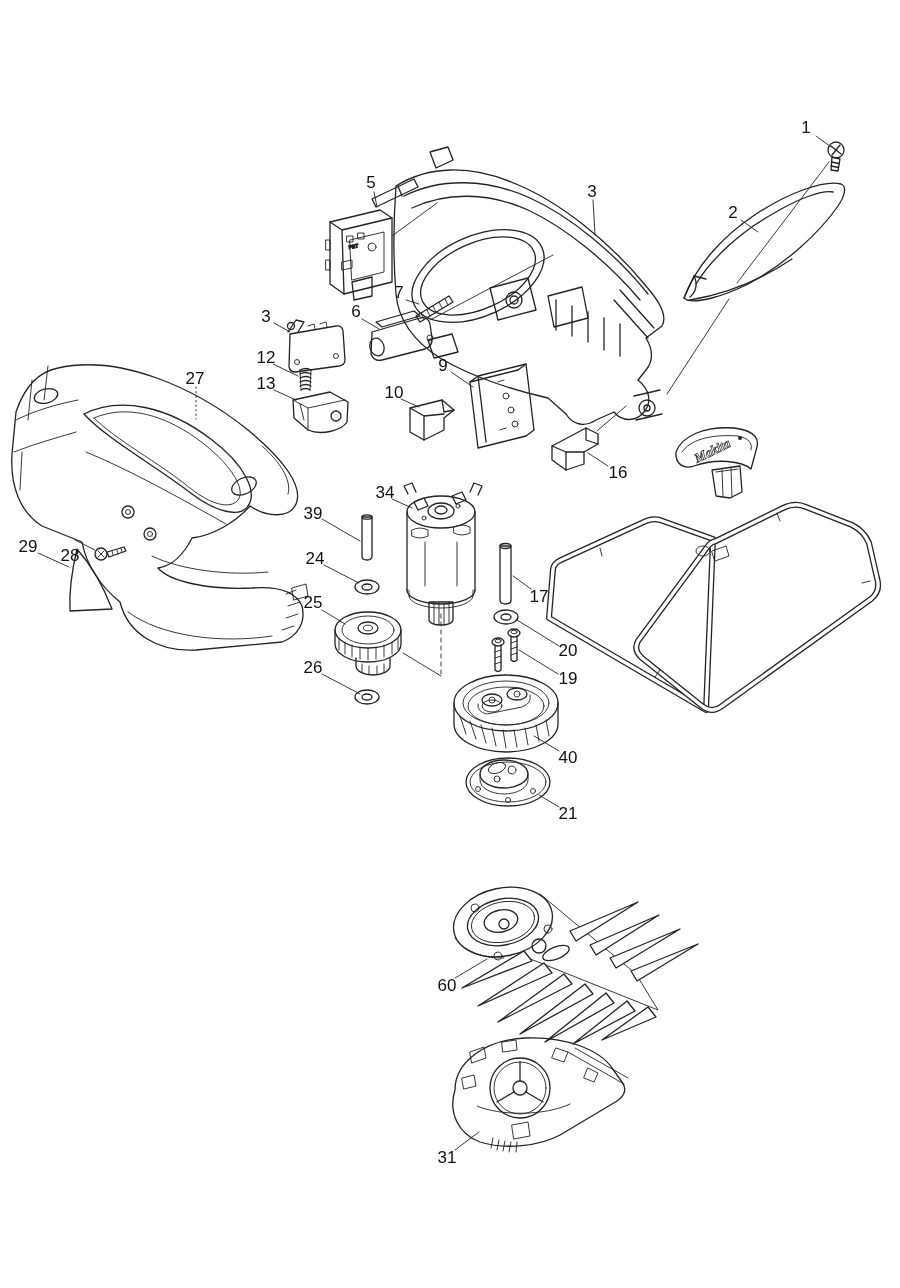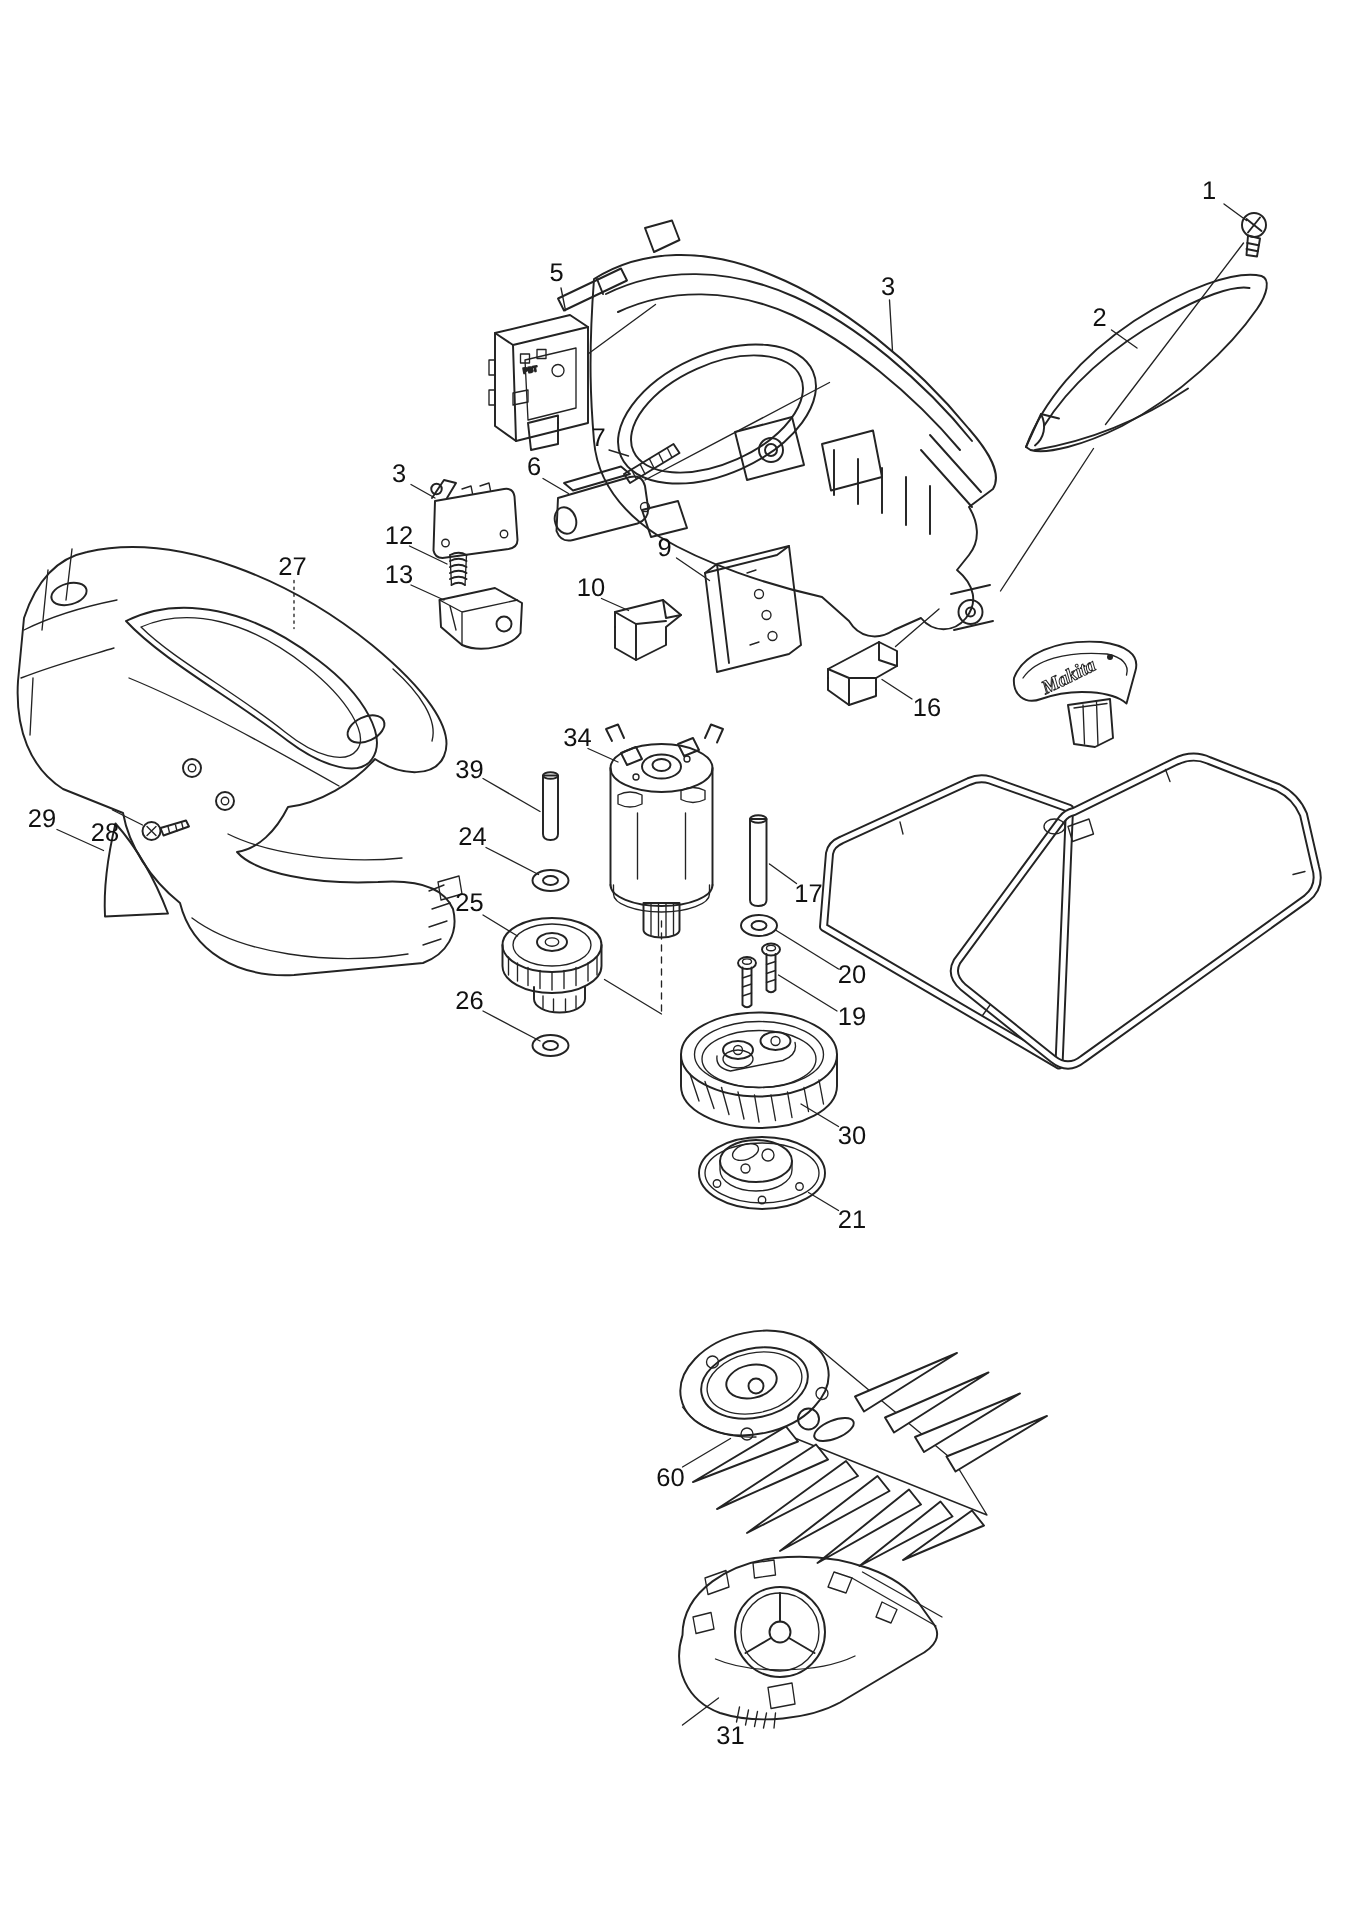--- a/index.html
+++ b/index.html
@@ -408,26 +408,26 @@
       <div class="callout" style="left: 399px; top: 292px;">7</div>
       <div class="callout" style="left: 443px; top: 365px;">9</div>
       <div class="callout" style="left: 394px; top: 392px;">10</div>
       <div class="callout" style="left: 266px; top: 316px;">3</div>
       <div class="callout" style="left: 266px; top: 357px;">12</div>
       <div class="callout" style="left: 266px; top: 383px;">13</div>
       <div class="callout" style="left: 618px; top: 472px;">16</div>
       <div class="callout" style="left: 539px; top: 596px;">17</div>
       <div class="callout" style="left: 568px; top: 650px;">20</div>
       <div class="callout" style="left: 568px; top: 678px;">19</div>
-      <div class="callout" style="left: 568px; top: 757px;">30</div>
+      <div class="callout" style="left: 568px; top: 757px;">40</div>
       <div class="callout" style="left: 568px; top: 813px;">21</div>
       <div class="callout" style="left: 385px; top: 492px;">34</div>
       <div class="callout" style="left: 313px; top: 513px;">39</div>
       <div class="callout" style="left: 315px; top: 558px;">24</div>
       <div class="callout" style="left: 313px; top: 602px;">25</div>
       <div class="callout" style="left: 313px; top: 667px;">26</div>
       <div class="callout" style="left: 195px; top: 378px;">27</div>
       <div class="callout" style="left: 70px; top: 535px; margin-top: 20px;">28</div>
       <div class="callout" style="left: 28px; top: 546px;">29</div>
       <div class="callout" style="left: 447px; top: 985px;">60</div>
-      <div class="callout" style="left: 447px; top: 1157px; margin-left: 40px;">31</div>
+      <div class="callout" style="left: 447px; top: 1157px;">31</div>
     </div>
 </div>
 
 </body></html>

